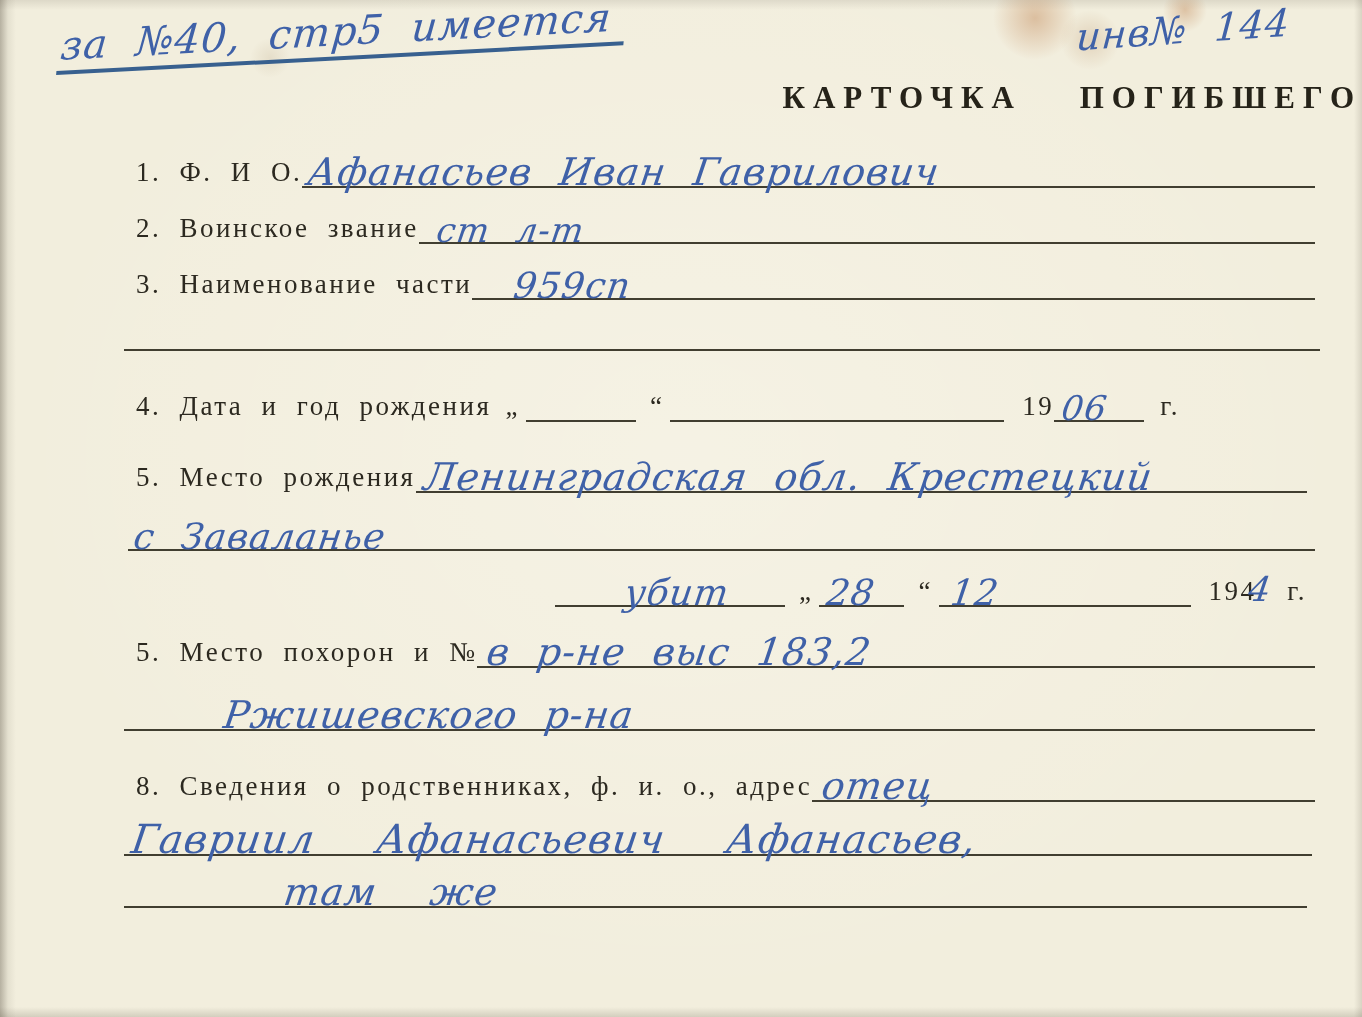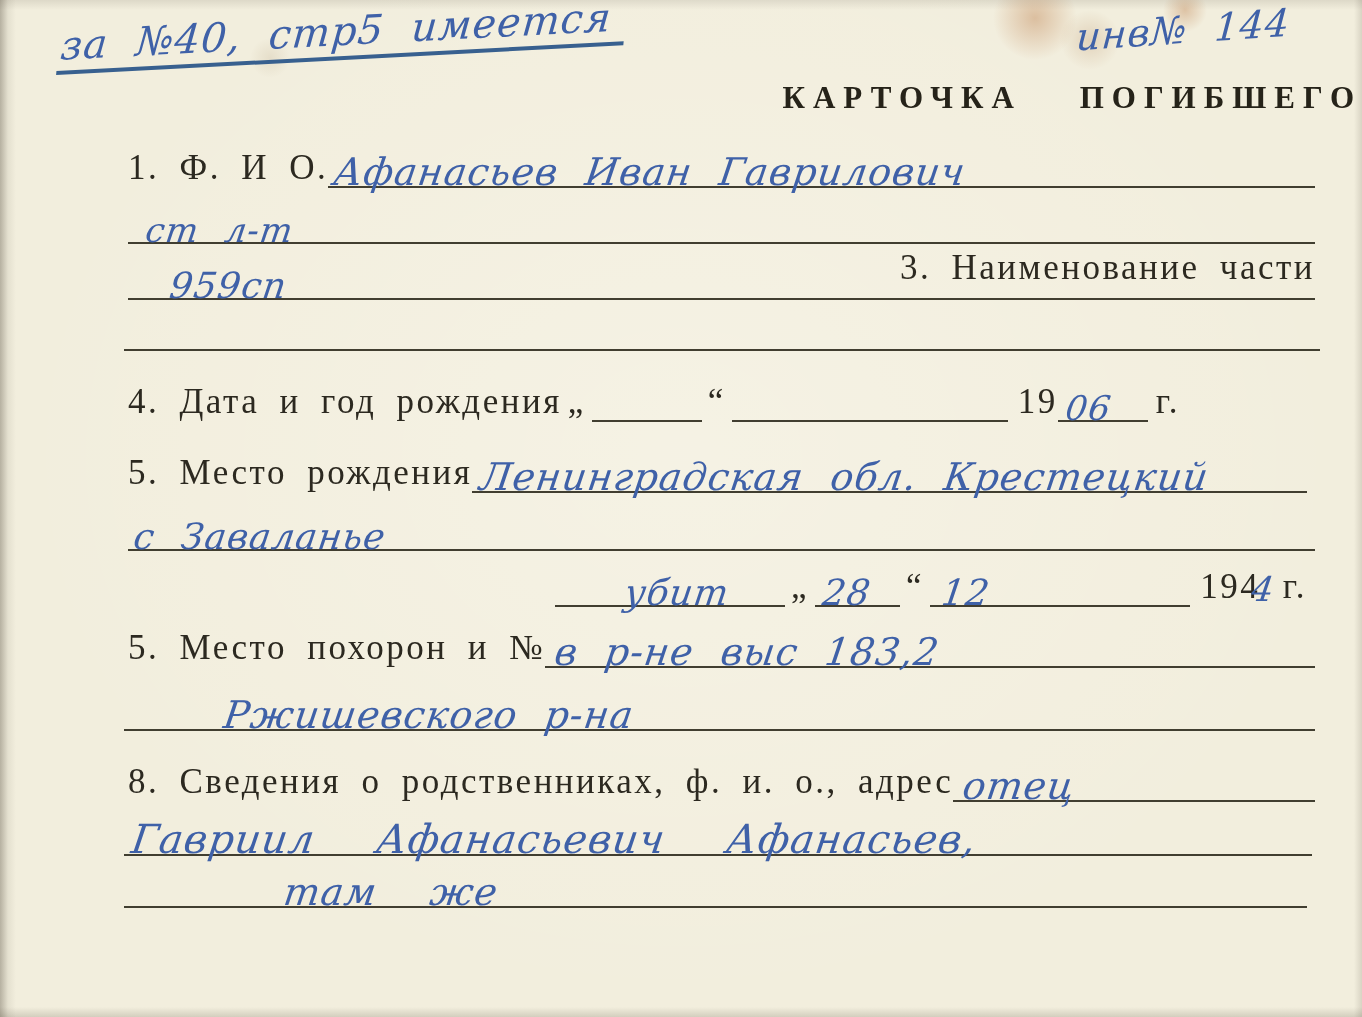--- a/index.html
+++ b/index.html
@@ -14,22 +14,23 @@
       radial-gradient(ellipse at 50% 45%, rgba(255,255,250,.25), transparent 70%),
       linear-gradient(90deg, rgba(70,62,48,.35) 0px, rgba(70,62,48,.08) 8px, transparent 16px),
       linear-gradient(0deg, rgba(70,62,48,.18) 0px, transparent 10px),
       linear-gradient(180deg, rgba(70,62,48,.12) 0px, transparent 10px),
       linear-gradient(270deg, rgba(70,62,48,.15) 0px, transparent 8px);
     font-family:"Liberation Serif", serif;
   }
   .printed{
     color:#2c2920;
     font-family:"Liberation Serif", serif;
-    font-size:35px;letter-spacing:2.5px;word-spacing:9px;
+    font-size:27px;letter-spacing:2.5px;word-spacing:9px;
     white-space:nowrap;
+    margin-left:8px;
   }
   .hand{
     color:#3f61a8;
     font-family:"DejaVu Serif", serif;
     font-style:italic;
     transform:skewX(-8deg);
     display:inline-block;
     white-space:nowrap;
     letter-spacing:1px;word-spacing:14px;
   }
@@ -66,26 +67,27 @@
   <div class="title">КАРТОЧКА ПОГИБШЕГО</div>
 
   <div class="row" style="top:136px;height:52px;left:128px;right:47px;">
     <span class="printed">1. Ф. И О.</span>
     <span class="fill">
       <span class="hand h38" style="left:6px;">Афанасьев Иван Гаврилович</span>
     </span>
   </div>
 
   <div class="row" style="top:192px;height:52px;left:128px;right:47px;">
+    <span class="printed">2. Воинское звание</span>
     <span class="fill">
       <span class="hand h34" style="left:18px;">ст л-т</span>
     </span>
   </div>
 
-  <div class="row" style="top:248px;height:52px;left:128px;right:47px;flex-direction:column;">
+  <div class="row" style="top:248px;height:52px;left:128px;right:47px;">
     <span class="printed">3. Наименование части</span>
     <span class="fill">
       <span class="hand h36" style="left:42px;">959сп</span>
     </span>
   </div>
 
   <div class="blankline" style="top:340px;height:9px;left:124px;right:42px;"></div>
 
   <div class="row" style="top:370px;height:52px;left:128px;right:182px;">
     <span class="printed">4. Дата и год рождения</span>

